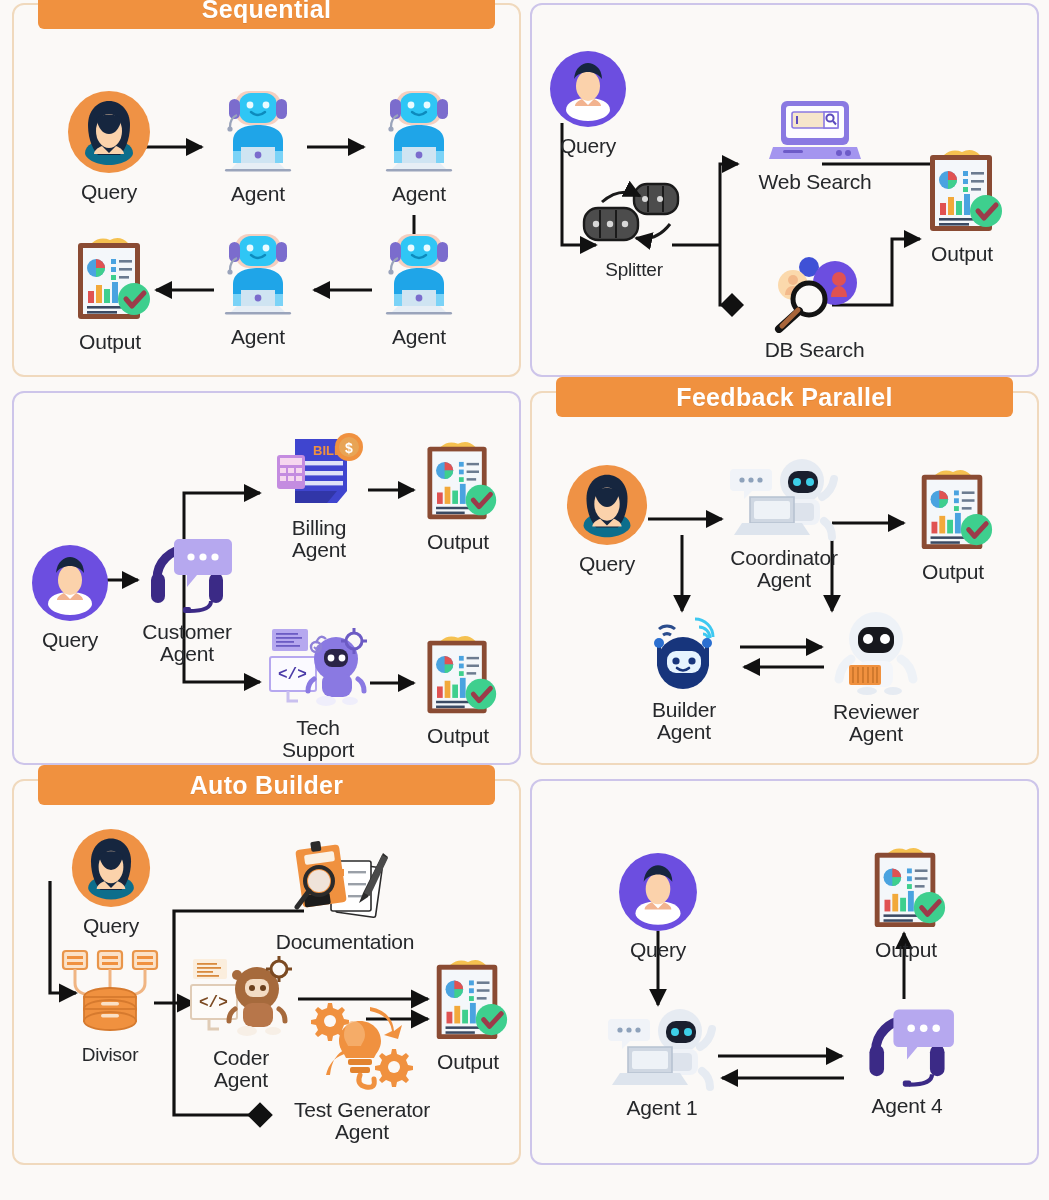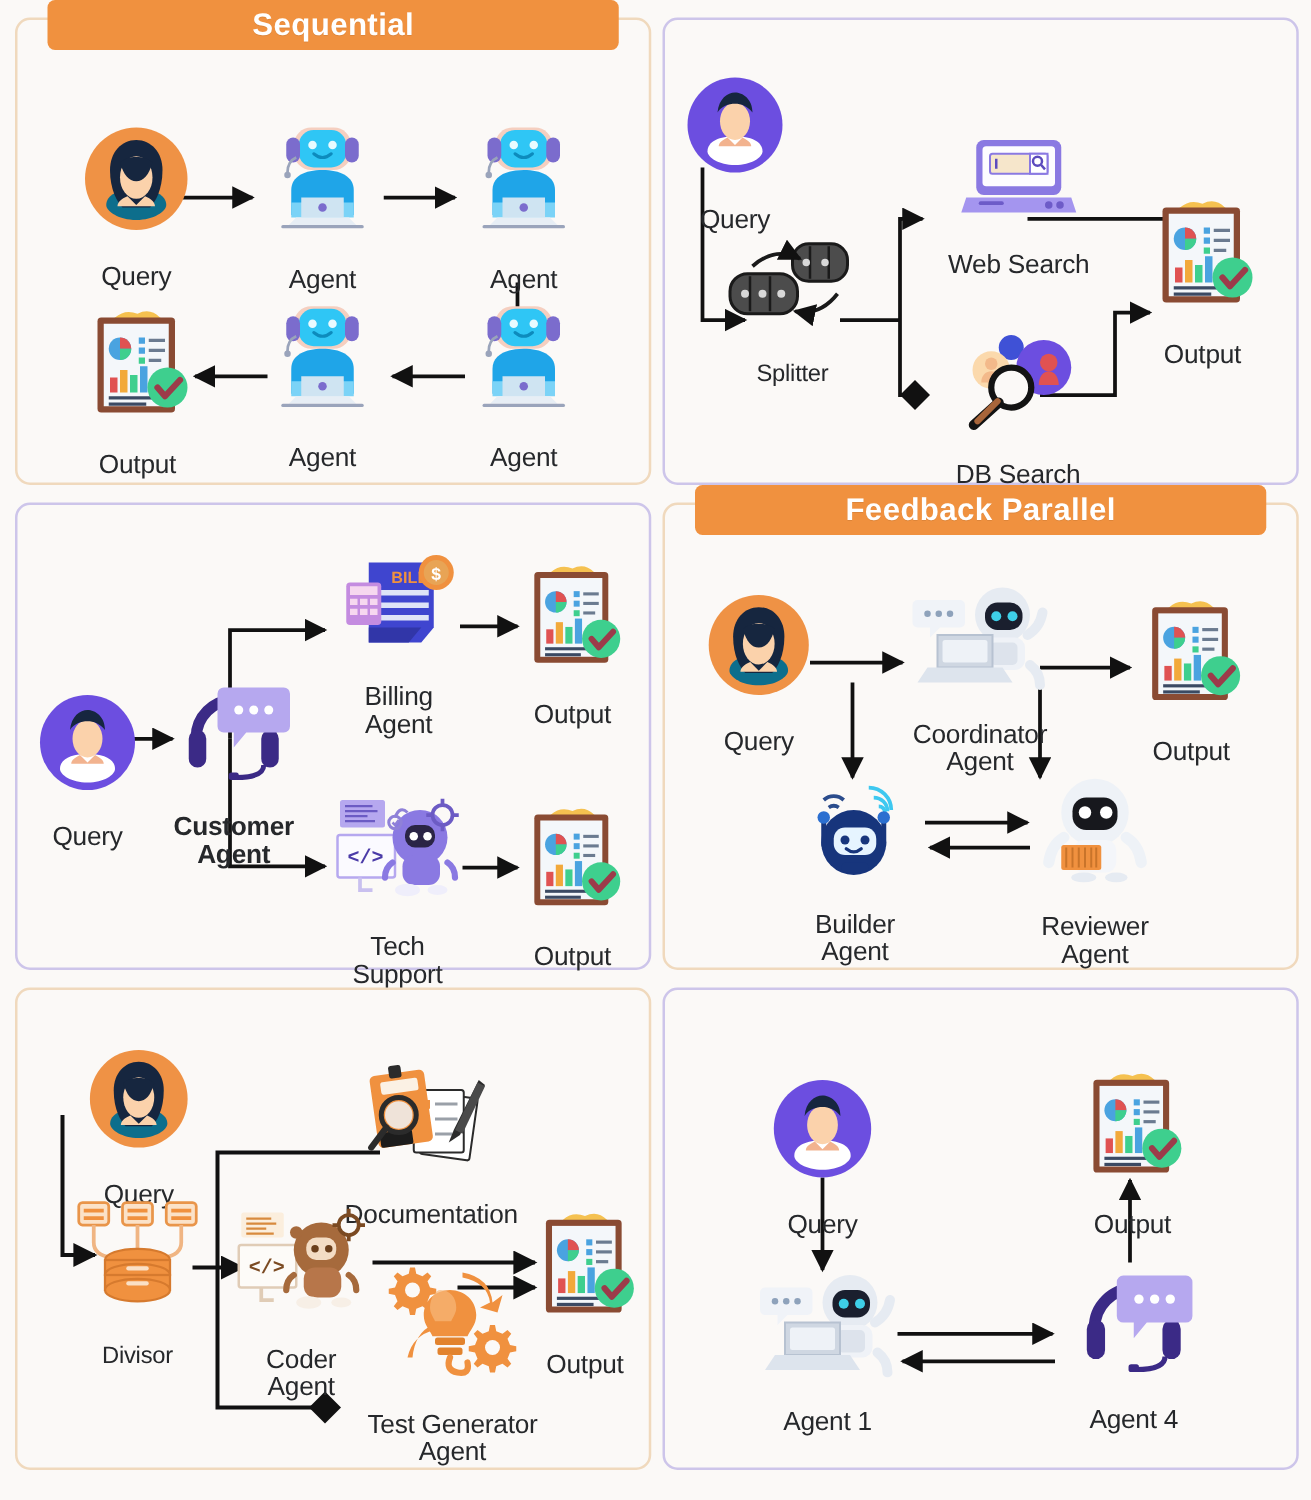--- a/index.html
+++ b/index.html
@@ -5,21 +5,21 @@
   * { box-sizing: border-box; margin: 0; padding: 0; }
   html, body {
     width: 1049px; height: 1200px;
     background: #fbf9f7;
     font-family: "Liberation Sans", sans-serif;
     overflow: hidden;
   }
   #board {
     width: 1049px; height: 1200px;
     position: relative;
-    padding: 14px 12px;
+    padding: 3px 12px;
     display: grid;
     grid-template-columns: 509px 509px;
     grid-template-rows: 374px 374px 386px;
     column-gap: 9px;
     row-gap: 14px;
   }
   .panel {
     position: relative;
     border-radius: 12px;
     background: #fbf9f7;
@@ -47,21 +47,21 @@
   .node {
     position: absolute;
     display: flex; flex-direction: column; align-items: center;
     text-align: center;
   }
   .node .art { display: block; }
   .node .cap {
     font-size: 21px;
     color: #26282b;
     line-height: 1.06;
-    margin-top: 20px;
+    margin-top: 2px;
     white-space: pre-line;
     letter-spacing: -.2px;
   }
   .node.small .cap { font-size: 19px; }
 
   
   .wires { position: absolute; inset: 0; pointer-events: none; }
 </style>
 </head>
 <body>
@@ -391,21 +391,21 @@
             <circle cx="40" cy="40" r="38" fill="#6c4ee0"></circle>
             <path d="M40 72c-13 0-22-6-22-11 0-8 10-12 22-12s22 4 22 12c0 5-9 11-22 11z" fill="#ffffff"></path>
             <ellipse cx="40" cy="37" rx="12" ry="15" fill="#fbd2ab"></ellipse>
             <path d="M26 30c1-11 8-16 14-16s14 5 14 16c-4-5-9-7-14-7s-11 2-14 7z" fill="#16263f"></path>
             <path d="M34 50l6 6 6-6c4 2 7 4 7 7H27c0-3 3-5 7-7z" fill="#f2b38f"></path>
           </svg>
         </span>
         <span class="cap">Query</span>
       </div>
 
-      <div class="node" style="left:118px; top:118px; width:110px;font-weight:bold;">
+      <div class="node" style="left:118px; top:118px; width:110px;">
         <span class="art">
           <svg width="92" height="82" viewBox="0 0 92 82">
             <path d="M16 46a30 30 0 0 1 60 0" stroke="#3b2a86" stroke-width="9" fill="none" stroke-linecap="round"></path>
             <rect x="10" y="40" width="14" height="30" rx="7" fill="#3b2a86"></rect>
             <rect x="68" y="40" width="14" height="30" rx="7" fill="#3b2a86"></rect>
             <path d="M70 68 q0 10 -22 10" stroke="#3b2a86" stroke-width="4" fill="none"></path>
             <rect x="42" y="74" width="8" height="6" rx="2" fill="#3b2a86"></rect>
             <path d="M38 6h48a5 5 0 0 1 5 5v26a5 5 0 0 1-5 5H56l-10 12V42h-8a5 5 0 0 1-5-5V11a5 5 0 0 1 5-5z" fill="#b6a8ef"></path>
             <g fill="#ffffff">
                 <circle cx="50" cy="24" r="3.6"></circle>
@@ -706,20 +706,21 @@
             <ellipse cx="66" cy="84" rx="9" ry="4" fill="#e6ebf2"></ellipse>
           </svg>
         </span>
         <span class="cap">Reviewer
 Agent</span>
       </div>
     </div>
   </div>
 
   <div class="panel">
+    <div class="panel-header orange">Auto Builder</div>
     <div class="canvas">
       <svg class="wires" viewBox="0 0 505 360">
         <defs>
           <marker id="ah5" markerWidth="7" markerHeight="7" refX="5.4" refY="3" orient="auto">
             <path d="M0 0 L6 3 L0 6 z" fill="#111"></path>
           </marker>
           <marker id="dm5" markerWidth="8" markerHeight="8" refX="4" refY="4" orient="auto">
             <path d="M4 0 L8 4 L4 8 L0 4 z" fill="#111"></path>
           </marker>
         </defs>

